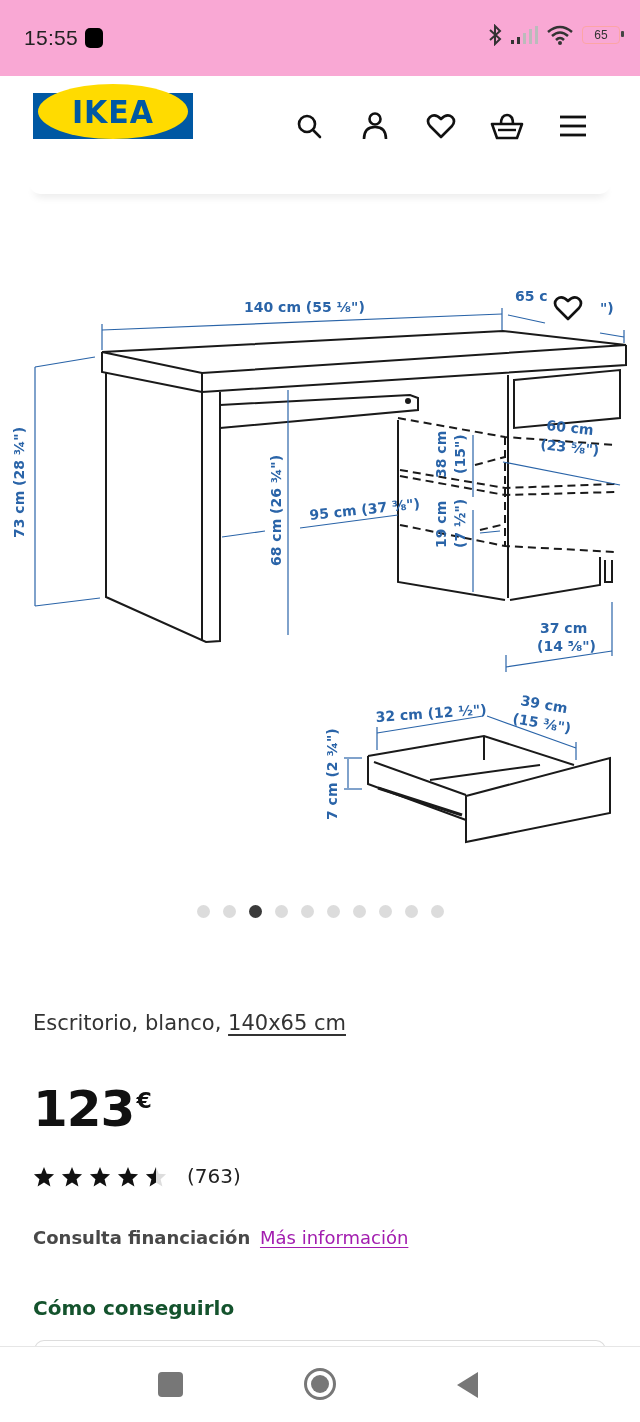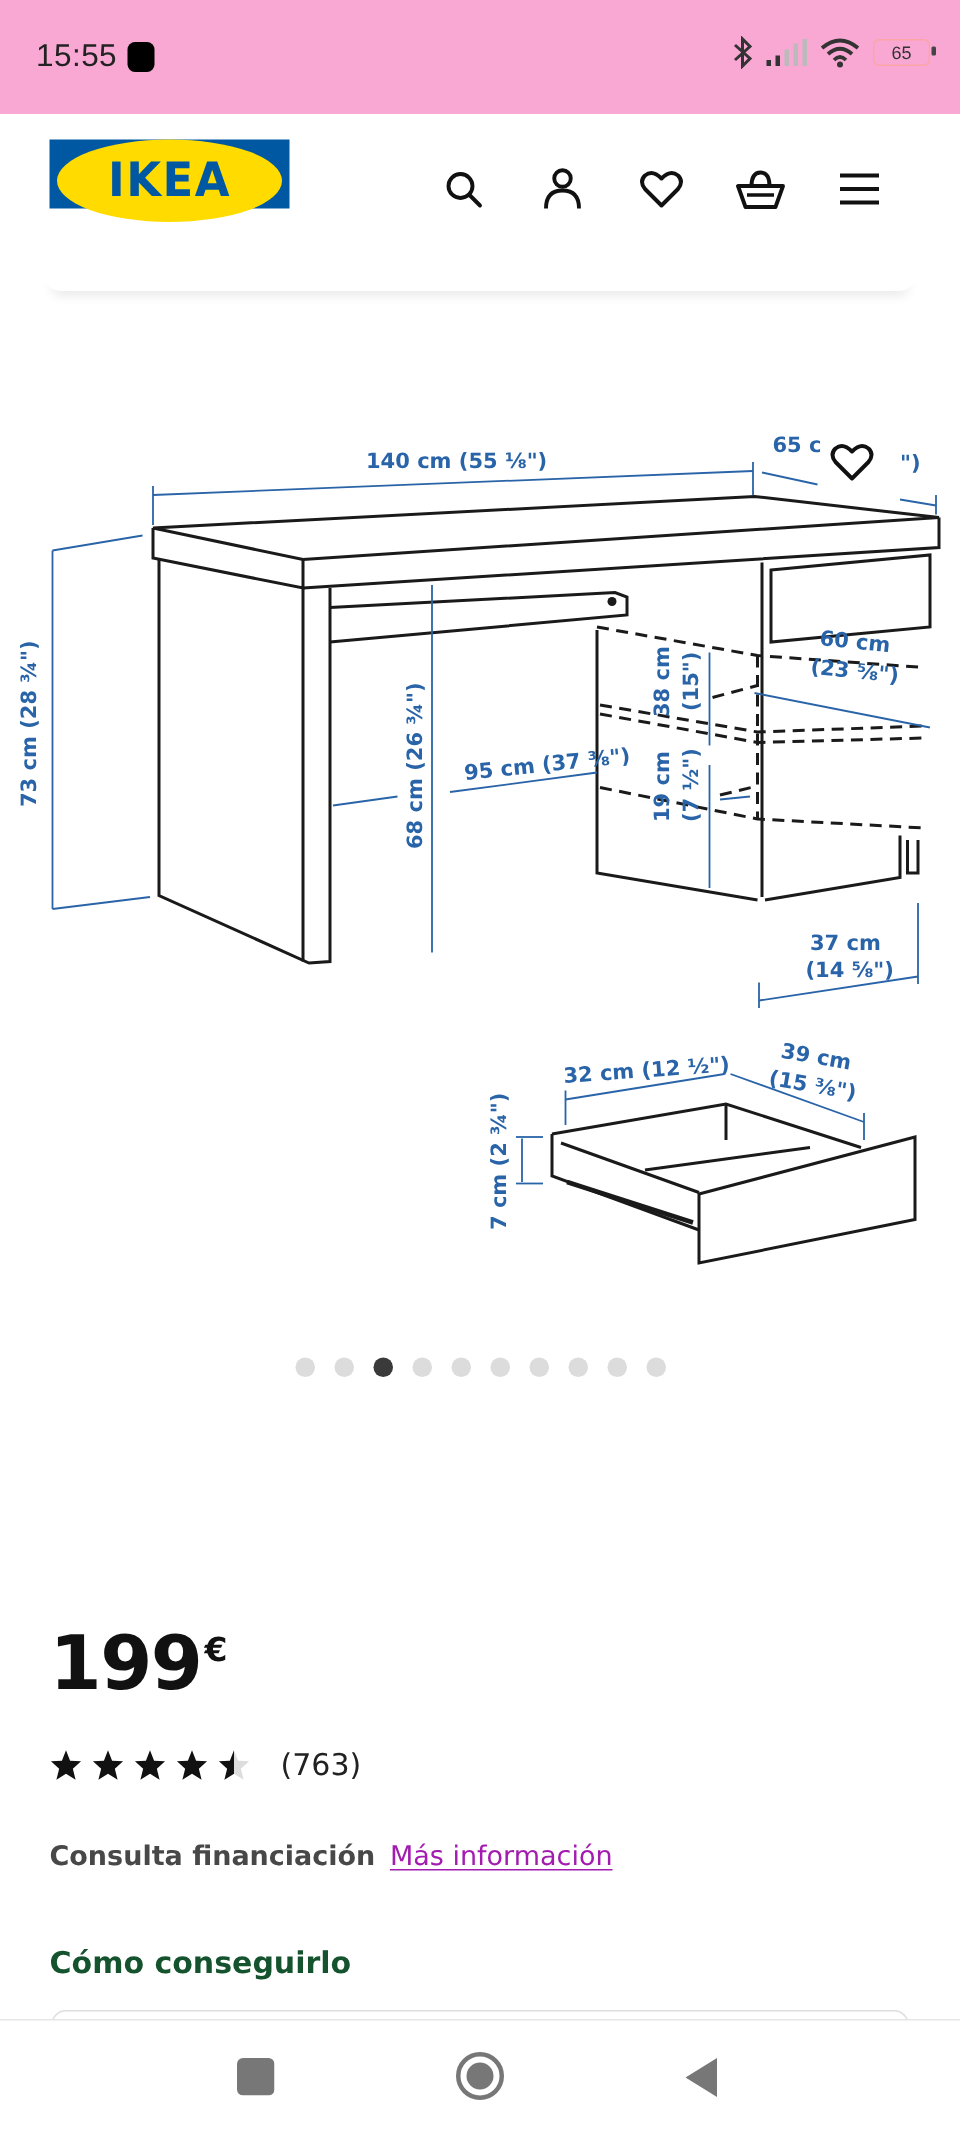--- a/index.html
+++ b/index.html
@@ -7,21 +7,21 @@
   body { font-family: "DejaVu Sans", "Liberation Sans", sans-serif; color: #111; position: relative; }
 
   .status-bar { position: absolute; top: 0; left: 0; width: 640px; height: 76px; background: #f9a8d4; }
   .status-time { position: absolute; left: 24px; top: 26px; font-size: 21px; color: #222; font-family: "Liberation Sans", sans-serif; letter-spacing: 0.3px; }
   .status-dot { position: absolute; left: 85px; top: 28px; width: 18px; height: 20px; border-radius: 5px; background: #000; }
   .status-icons { position: absolute; right: 20px; top: 24px; display: flex; align-items: center; gap: 8px; }
   .battery { width: 38px; height: 18px; border: 1px solid #fca5a5; border-radius: 4px; font-size: 12px; display: flex; align-items: center; justify-content: center; position: relative; color: #333; font-family: "Liberation Sans", sans-serif; }
   .battery::after { content: ""; position: absolute; right: -5px; top: 4px; width: 3px; height: 6px; background: #444; border-radius: 1px; }
 
   .header { position: absolute; top: 76px; left: 0; width: 640px; height: 104px; background: #fff; }
-  .logo { position: absolute; left: 33px; top: 17px; width: 160px; height: 46px; background: #0058a3; display: flex; align-items: flex-start; justify-content: center; }
+  .logo { position: absolute; left: 33px; top: 17px; width: 160px; height: 46px; background: #0058a3; display: flex; align-items: flex-end; justify-content: center; }
   .logo-oval { width: 150px; height: 55px; border-radius: 50%; background: #ffdb00; display: flex; align-items: center; justify-content: center; }
   .logo-text { font-family: "DejaVu Sans", sans-serif; font-weight: bold; font-size: 30px; color: #0058a3; letter-spacing: 1px; transform: scaleY(1.05); }
   .nav-icons { position: absolute; right: 50px; top: 33px; display: flex; gap: 32px; align-items: center; }
   .nav-icon { width: 34px; height: 34px; display: flex; align-items: center; justify-content: center; cursor: pointer; }
 
   .gallery-shadow { position: absolute; top: 180px; left: 30px; width: 580px; height: 14px; background: #fff; box-shadow: 0 6px 8px -4px rgba(0,0,0,0.12); border-radius: 0 0 10px 10px; }
 
   .gallery { position: absolute; top: 200px; left: 0; width: 640px; height: 700px; }
   .gallery svg { position: absolute; left: 0; top: 0; }
   .fav-btn { position: absolute; left: 553px; top: 294px; width: 42px; height: 36px; display: flex; align-items: center; justify-content: center; background: rgba(255,255,255,0.9); }
@@ -230,23 +230,24 @@
   <span class="dot"></span>
   <span class="dot"></span>
   <span class="dot"></span>
   <span class="dot"></span>
   <span class="dot"></span>
   <span class="dot"></span>
   <span class="dot"></span>
 </div>
 
 <div class="product">
-</div>
-
-<div class="price"><span>199</span><sup>€</sup></div>
+  <div class="product-desc"><span>Escritorio, blanco, </span><a>140x65 cm</a></div>
+</div>
+
+<div class="price"><span>123</span><sup>€</sup></div>
 
 <div class="rating">
   <div class="stars">
     <svg width="22" height="21" viewBox="0 0 24 23">
         <path d="M12 1 L15 8.5 L23 9 L17 14.5 L19 22.5 L12 18 L5 22.5 L7 14.5 L1 9 L9 8.5 Z" fill="#111"></path>
       </svg>
     <svg width="22" height="21" viewBox="0 0 24 23">
         <path d="M12 1 L15 8.5 L23 9 L17 14.5 L19 22.5 L12 18 L5 22.5 L7 14.5 L1 9 L9 8.5 Z" fill="#111"></path>
       </svg>
     <svg width="22" height="21" viewBox="0 0 24 23">

